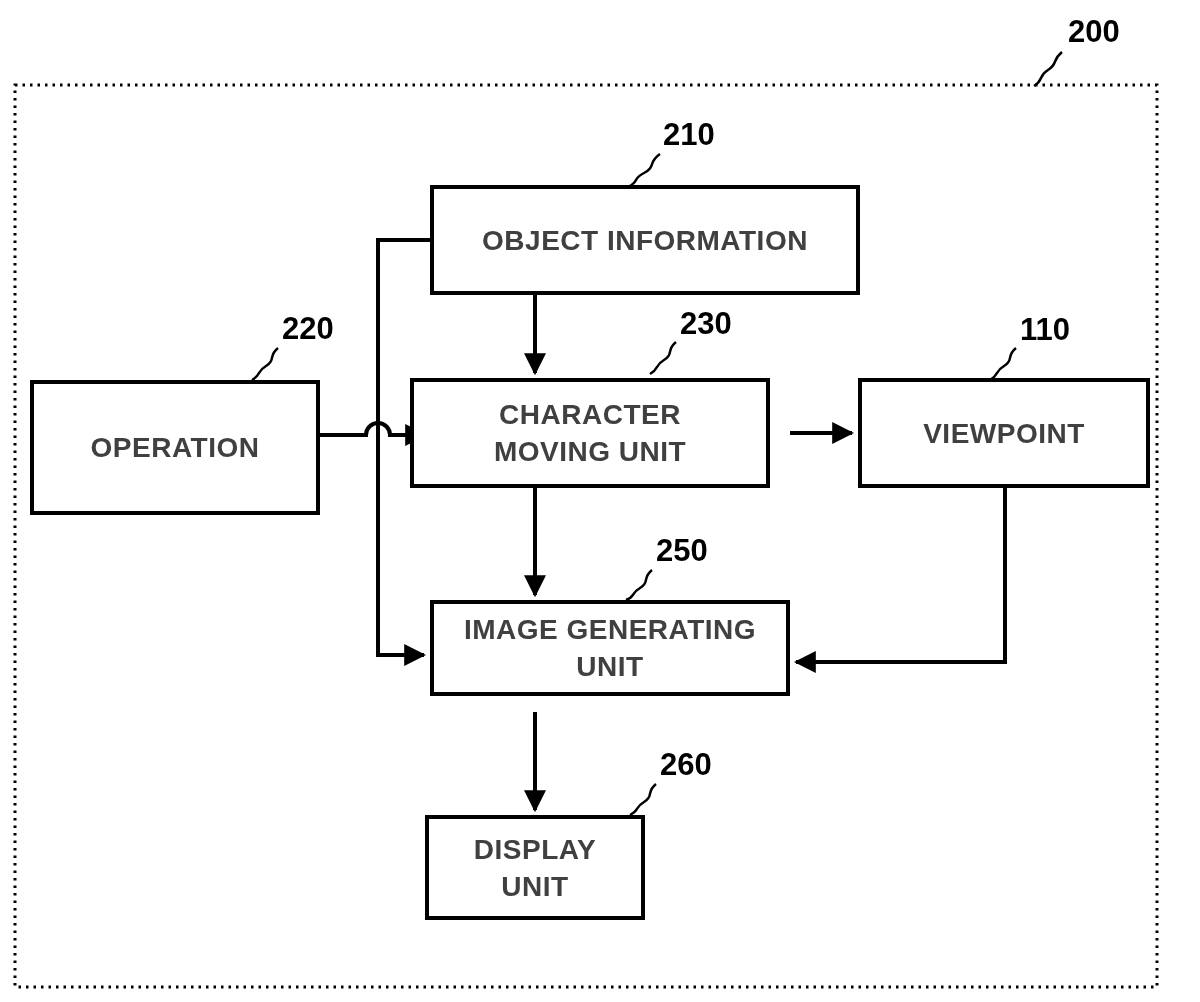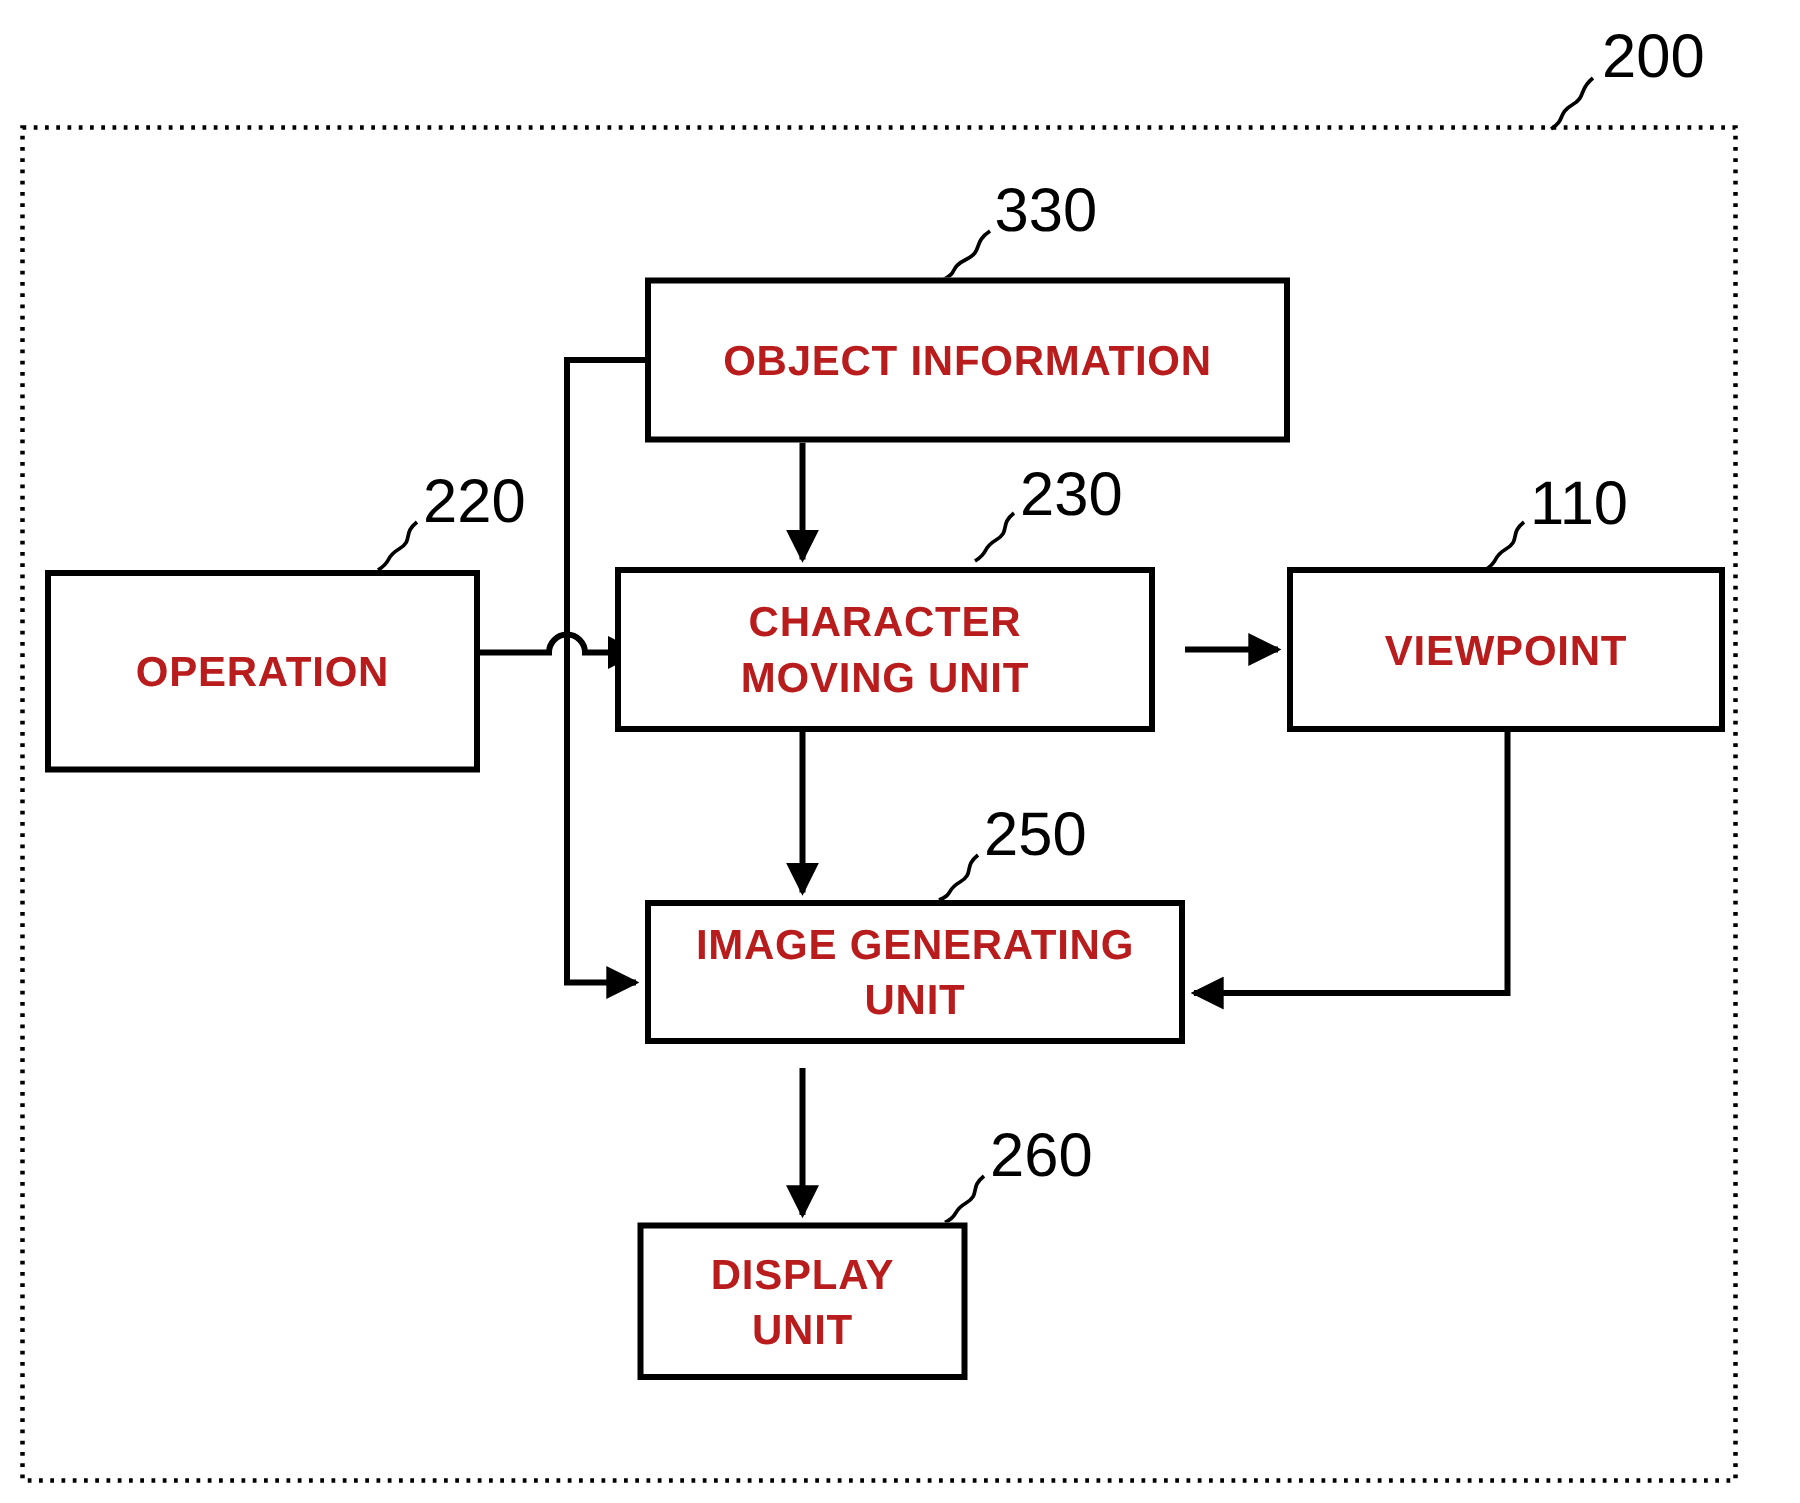--- a/index.html
+++ b/index.html
@@ -29,29 +29,29 @@
     background: #ffffff;
     border: 4px solid #000000;
     display: flex;
     flex-direction: column;
     align-items: center;
     justify-content: center;
     text-align: center;
     font-weight: bold;
     font-size: 28px;
     line-height: 37px;
-    color: #b91c1c;
+    color: #404040;
     letter-spacing: 0.5px;
     box-sizing: border-box;
   }
   .ref {
     position: absolute;
     z-index: 3;
-    font-weight: normal;
-    font-size: 41px;
+    font-weight: bold;
+    font-size: 31px;
     color: #000000;
     white-space: nowrap;
   }
   
   #node-object-memory { left: 430px; top: 185px; width: 430px; height: 110px; }
   #node-operation     { left: 30px;  top: 380px; width: 290px; height: 135px; }
   #node-character     { left: 410px; top: 378px; width: 360px; height: 110px; }
   #node-viewpoint     { left: 858px; top: 378px; width: 292px; height: 110px; }
   #node-image-gen     { left: 430px; top: 600px; width: 360px; height: 96px; }
   #node-display       { left: 425px; top: 815px; width: 220px; height: 105px; }
@@ -127,20 +127,20 @@
     <div>IMAGE GENERATING</div>
     <div>UNIT</div>
   </div>
 
   <div class="node" id="node-display">
     <div>DISPLAY</div>
     <div>UNIT</div>
   </div>
 
   <div class="ref" id="ref-200">200</div>
-  <div class="ref" id="ref-210">330</div>
+  <div class="ref" id="ref-210">210</div>
   <div class="ref" id="ref-220">220</div>
   <div class="ref" id="ref-230">230</div>
   <div class="ref" id="ref-240">110</div>
   <div class="ref" id="ref-250">250</div>
   <div class="ref" id="ref-260">260</div>
 
 </div>
 
 </body></html>

